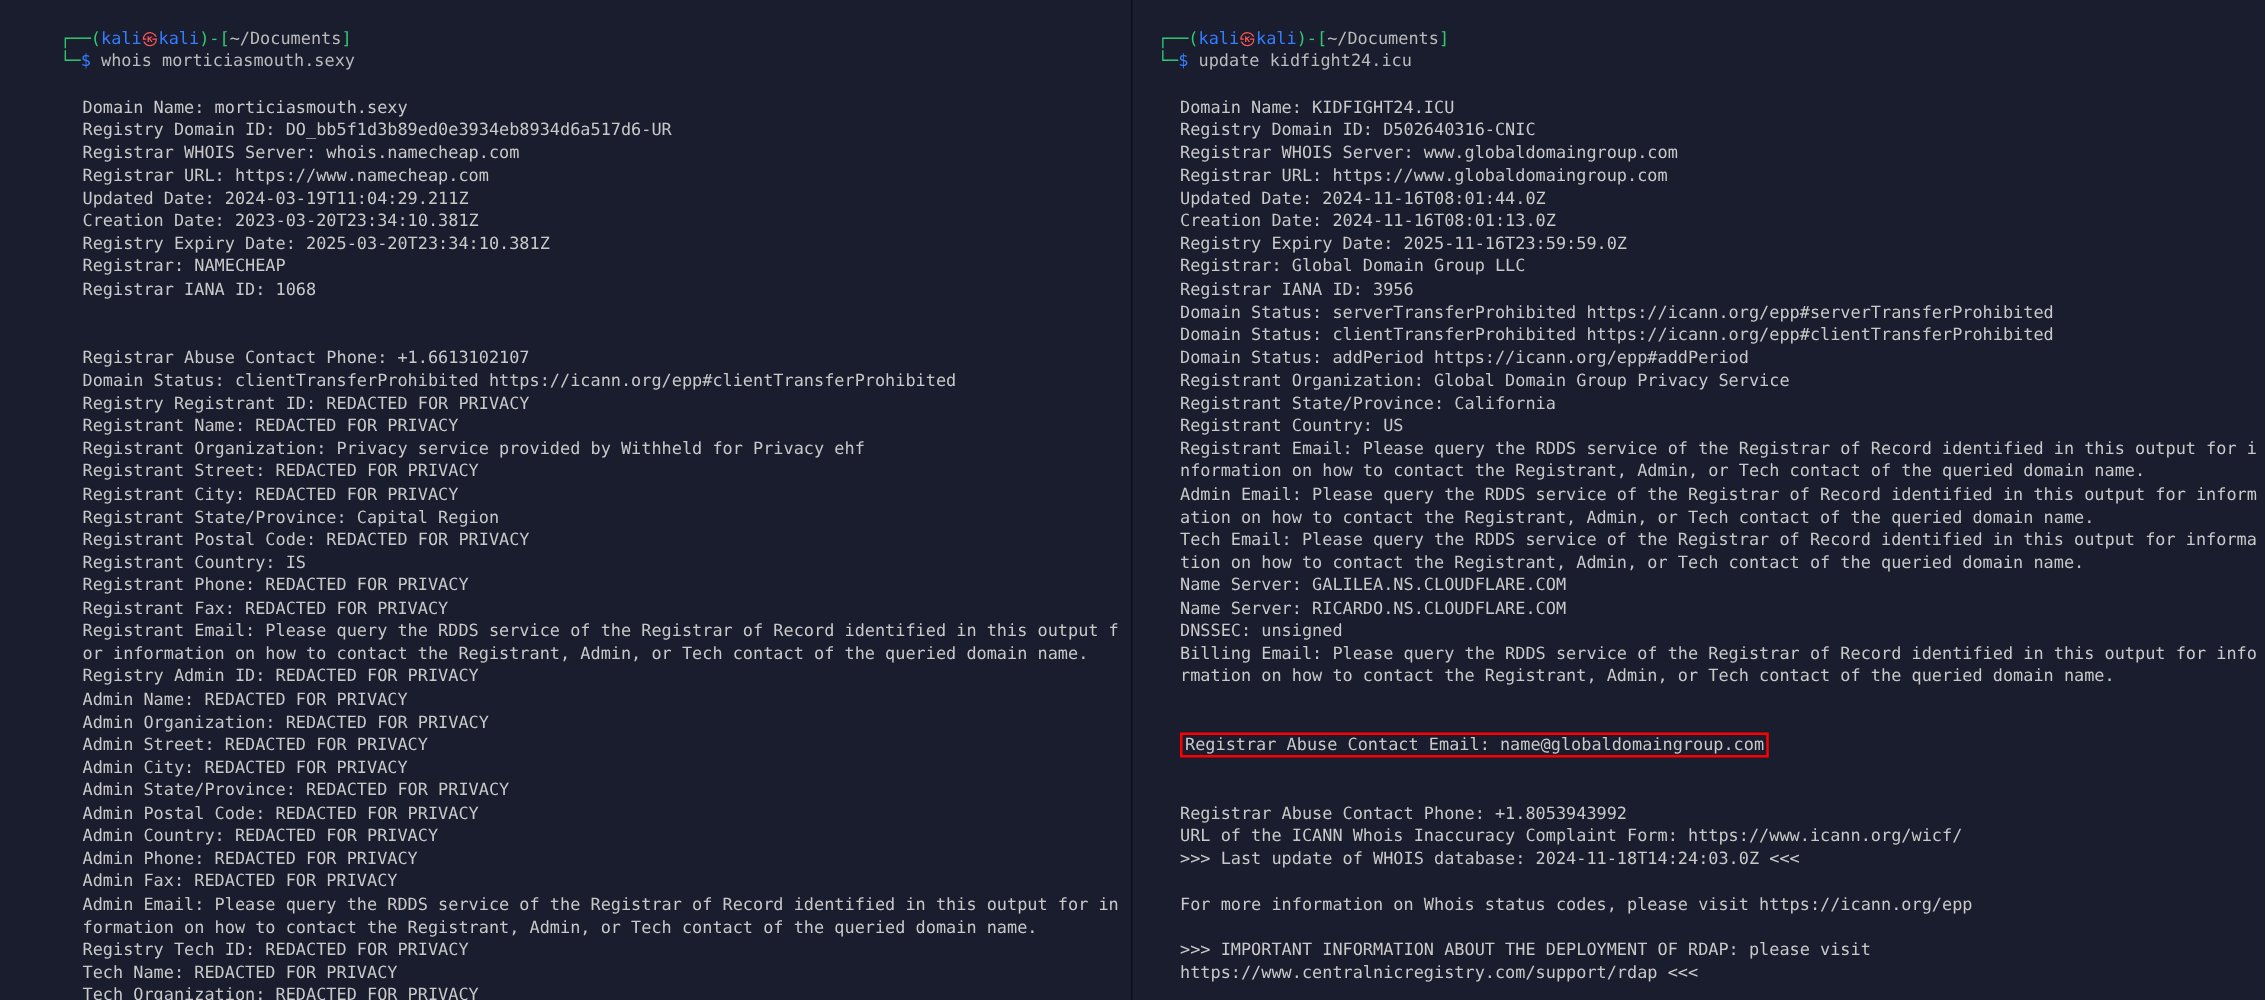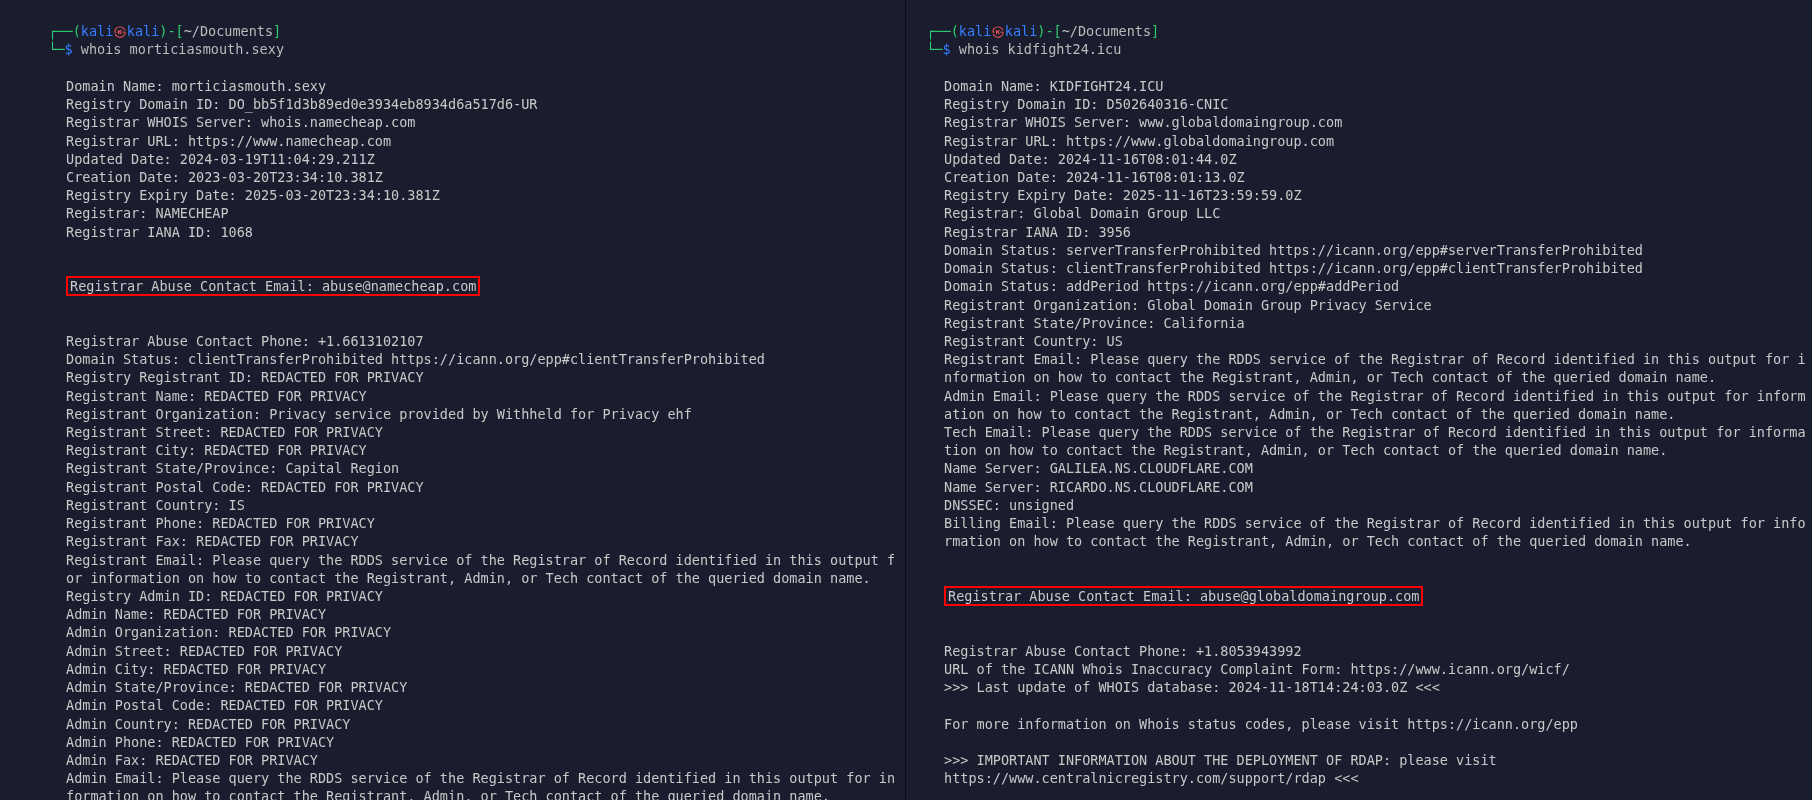--- a/index.html
+++ b/index.html
@@ -48,21 +48,20 @@
   <span class="prompt-line"><span class="p-green">└─</span><span class="p-blue">$</span> <span class="p-gray">whois morticiasmouth.sexy</span></span>
   <div class="output" id="left-out1">Domain Name: morticiasmouth.sexy
 Registry Domain ID: DO_bb5f1d3b89ed0e3934eb8934d6a517d6-UR
 Registrar WHOIS Server: whois.namecheap.com
 Registrar URL: https://www.namecheap.com
 Updated Date: 2024-03-19T11:04:29.211Z
 Creation Date: 2023-03-20T23:34:10.381Z
 Registry Expiry Date: 2025-03-20T23:34:10.381Z
 Registrar: NAMECHEAP
 Registrar IANA ID: 1068</div>
-  <span class="line-hl"><span class="hl-wrap output">Registrar Abuse Contact Email: abuse@namecheap.com</span></span>
   <div class="output" id="left-out2">Registrar Abuse Contact Phone: +1.6613102107
 Domain Status: clientTransferProhibited https://icann.org/epp#clientTransferProhibited
 Registry Registrant ID: REDACTED FOR PRIVACY
 Registrant Name: REDACTED FOR PRIVACY
 Registrant Organization: Privacy service provided by Withheld for Privacy ehf
 Registrant Street: REDACTED FOR PRIVACY
 Registrant City: REDACTED FOR PRIVACY
 Registrant State/Province: Capital Region
 Registrant Postal Code: REDACTED FOR PRIVACY
 Registrant Country: IS
@@ -89,21 +88,21 @@
 Tech Postal Code: REDACTED FOR PRIVACY
 Tech Country: REDACTED FOR PRIVACY
 Tech Phone: REDACTED FOR PRIVACY
 Tech Fax: REDACTED FOR PRIVACY
 Tech Email: Please query the RDDS service of the Registrar of Record identified in this output for information on how to contact the Registrant, Admin, or Tech contact of the queried domain name.</div>
 </div>
 
 
 <div class="pane">
   <span class="prompt-line"><span class="p-green">┌──(</span><span class="p-blue">kali</span><span class="p-red">㉿</span><span class="p-blue">kali</span><span class="p-green">)-[</span><span class="p-gray">~/Documents</span><span class="p-green">]</span></span>
-  <span class="prompt-line"><span class="p-green">└─</span><span class="p-blue">$</span> <span class="p-gray">whois kidfight24.icu</span></span>
+  <span class="prompt-line"><span class="p-green">└─</span><span class="p-blue">$</span> <span class="p-gray">update kidfight24.icu</span></span>
   <div class="output" id="right-out1">Domain Name: KIDFIGHT24.ICU
 Registry Domain ID: D502640316-CNIC
 Registrar WHOIS Server: www.globaldomaingroup.com
 Registrar URL: https://www.globaldomaingroup.com
 Updated Date: 2024-11-16T08:01:44.0Z
 Creation Date: 2024-11-16T08:01:13.0Z
 Registry Expiry Date: 2025-11-16T23:59:59.0Z
 Registrar: Global Domain Group LLC
 Registrar IANA ID: 3956
 Domain Status: serverTransferProhibited https://icann.org/epp#serverTransferProhibited
@@ -112,21 +111,21 @@
 Registrant Organization: Global Domain Group Privacy Service
 Registrant State/Province: California
 Registrant Country: US
 Registrant Email: Please query the RDDS service of the Registrar of Record identified in this output for information on how to contact the Registrant, Admin, or Tech contact of the queried domain name.
 Admin Email: Please query the RDDS service of the Registrar of Record identified in this output for information on how to contact the Registrant, Admin, or Tech contact of the queried domain name.
 Tech Email: Please query the RDDS service of the Registrar of Record identified in this output for information on how to contact the Registrant, Admin, or Tech contact of the queried domain name.
 Name Server: GALILEA.NS.CLOUDFLARE.COM
 Name Server: RICARDO.NS.CLOUDFLARE.COM
 DNSSEC: unsigned
 Billing Email: Please query the RDDS service of the Registrar of Record identified in this output for information on how to contact the Registrant, Admin, or Tech contact of the queried domain name.</div>
-  <span class="line-hl"><span class="hl-wrap output">Registrar Abuse Contact Email: abuse@globaldomaingroup.com</span></span>
+  <span class="line-hl"><span class="hl-wrap output">Registrar Abuse Contact Email: name@globaldomaingroup.com</span></span>
   <div class="output" id="right-out2">Registrar Abuse Contact Phone: +1.8053943992
 URL of the ICANN Whois Inaccuracy Complaint Form: https://www.icann.org/wicf/
 &gt;&gt;&gt; Last update of WHOIS database: 2024-11-18T14:24:03.0Z &lt;&lt;&lt;
 
 For more information on Whois status codes, please visit https://icann.org/epp
 
 &gt;&gt;&gt; IMPORTANT INFORMATION ABOUT THE DEPLOYMENT OF RDAP: please visit
 https://www.centralnicregistry.com/support/rdap &lt;&lt;&lt;
 
 The Whois and RDAP services are provided by CentralNic, and contain

